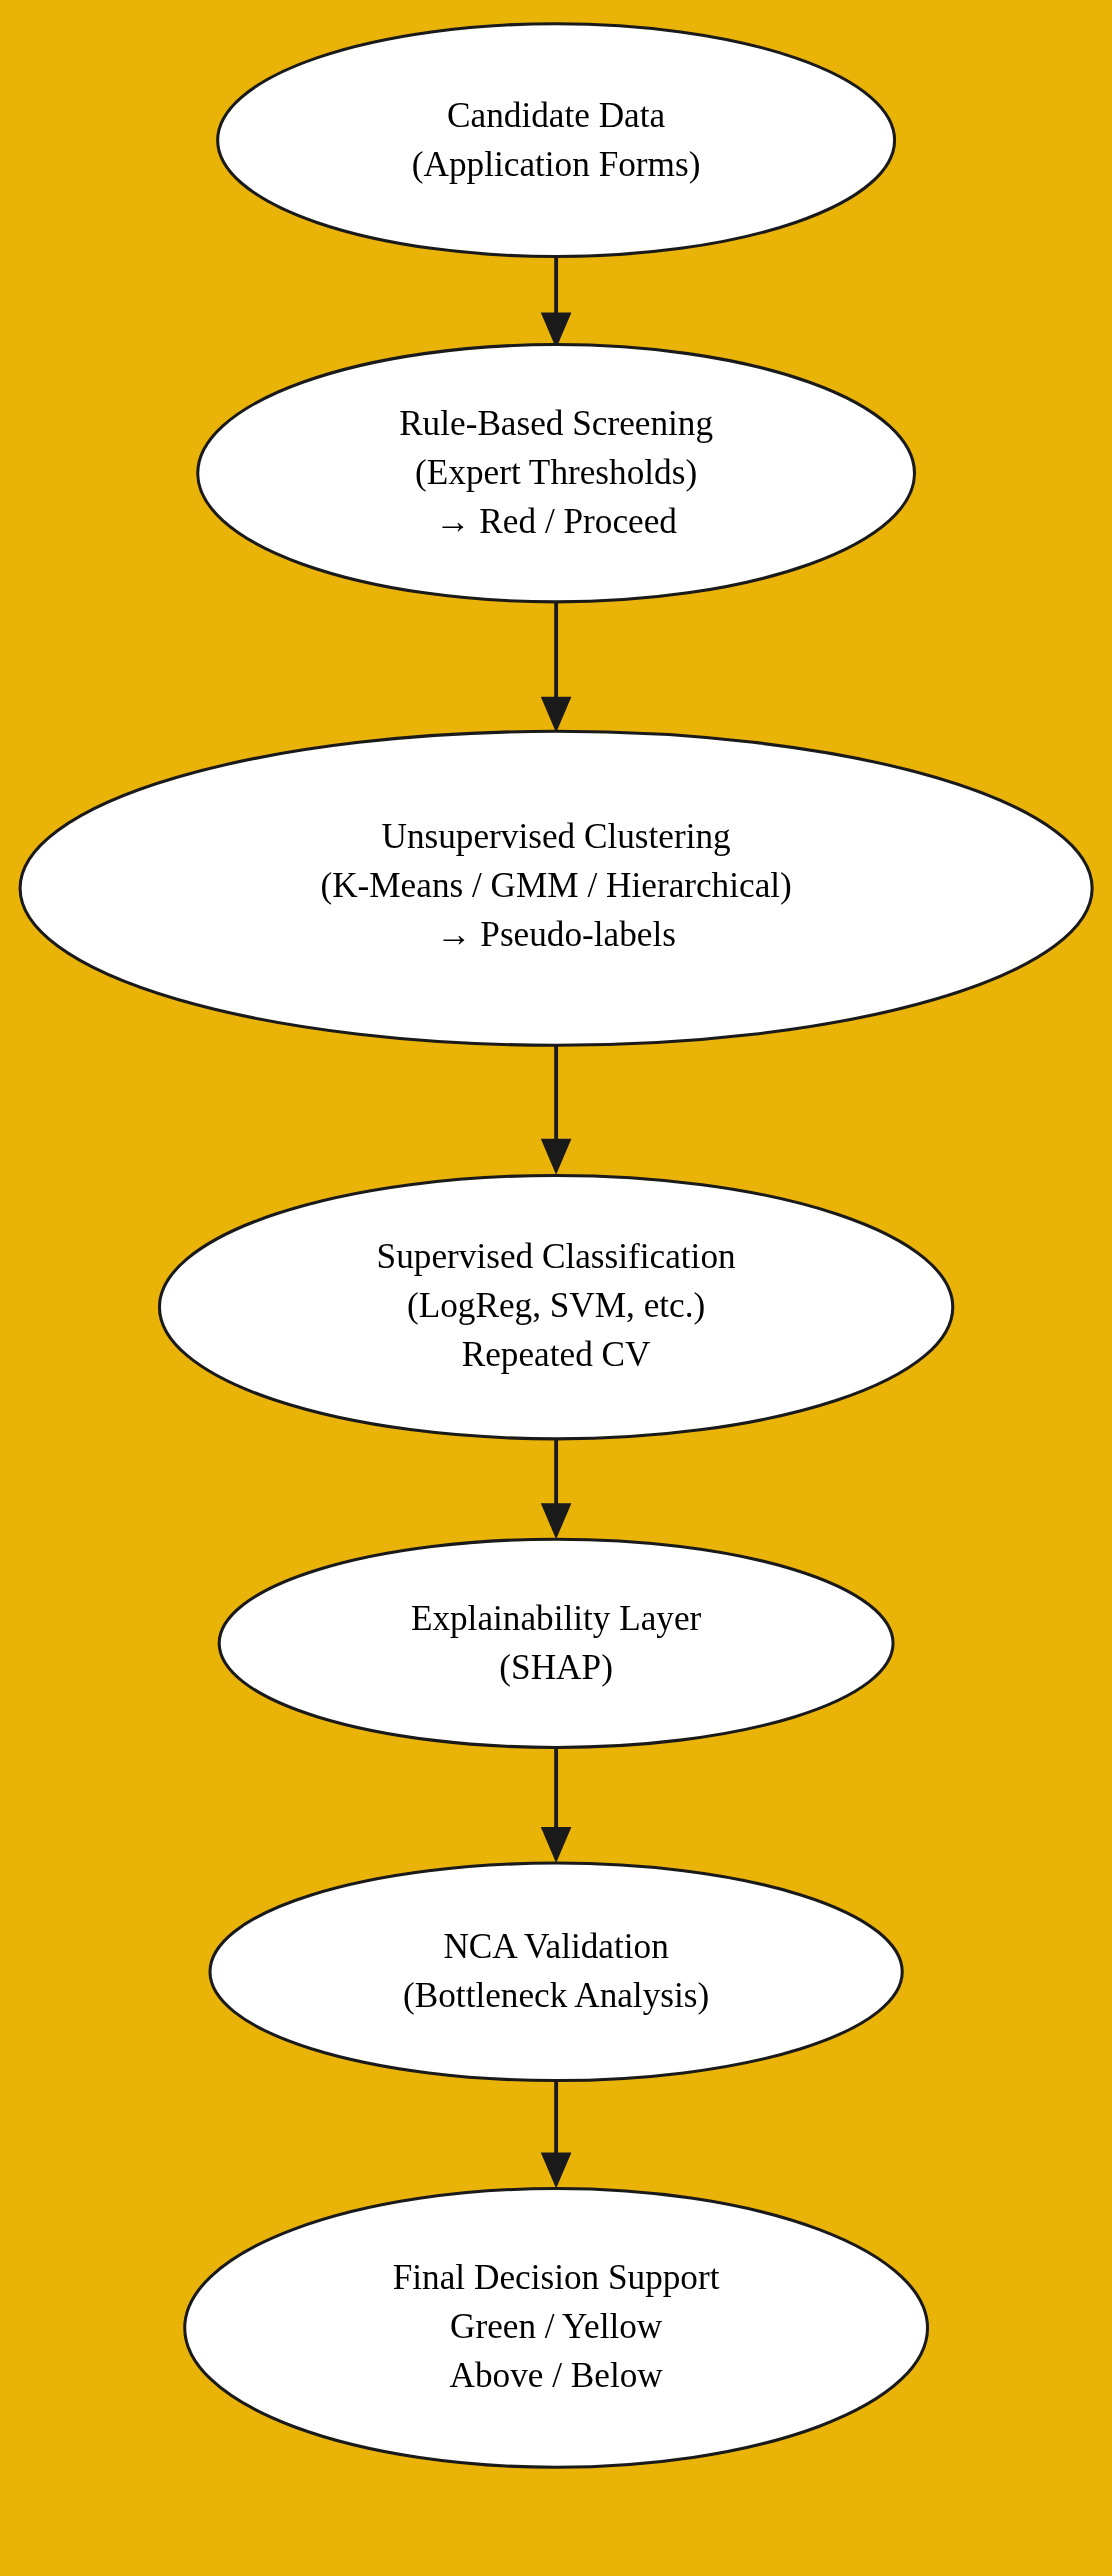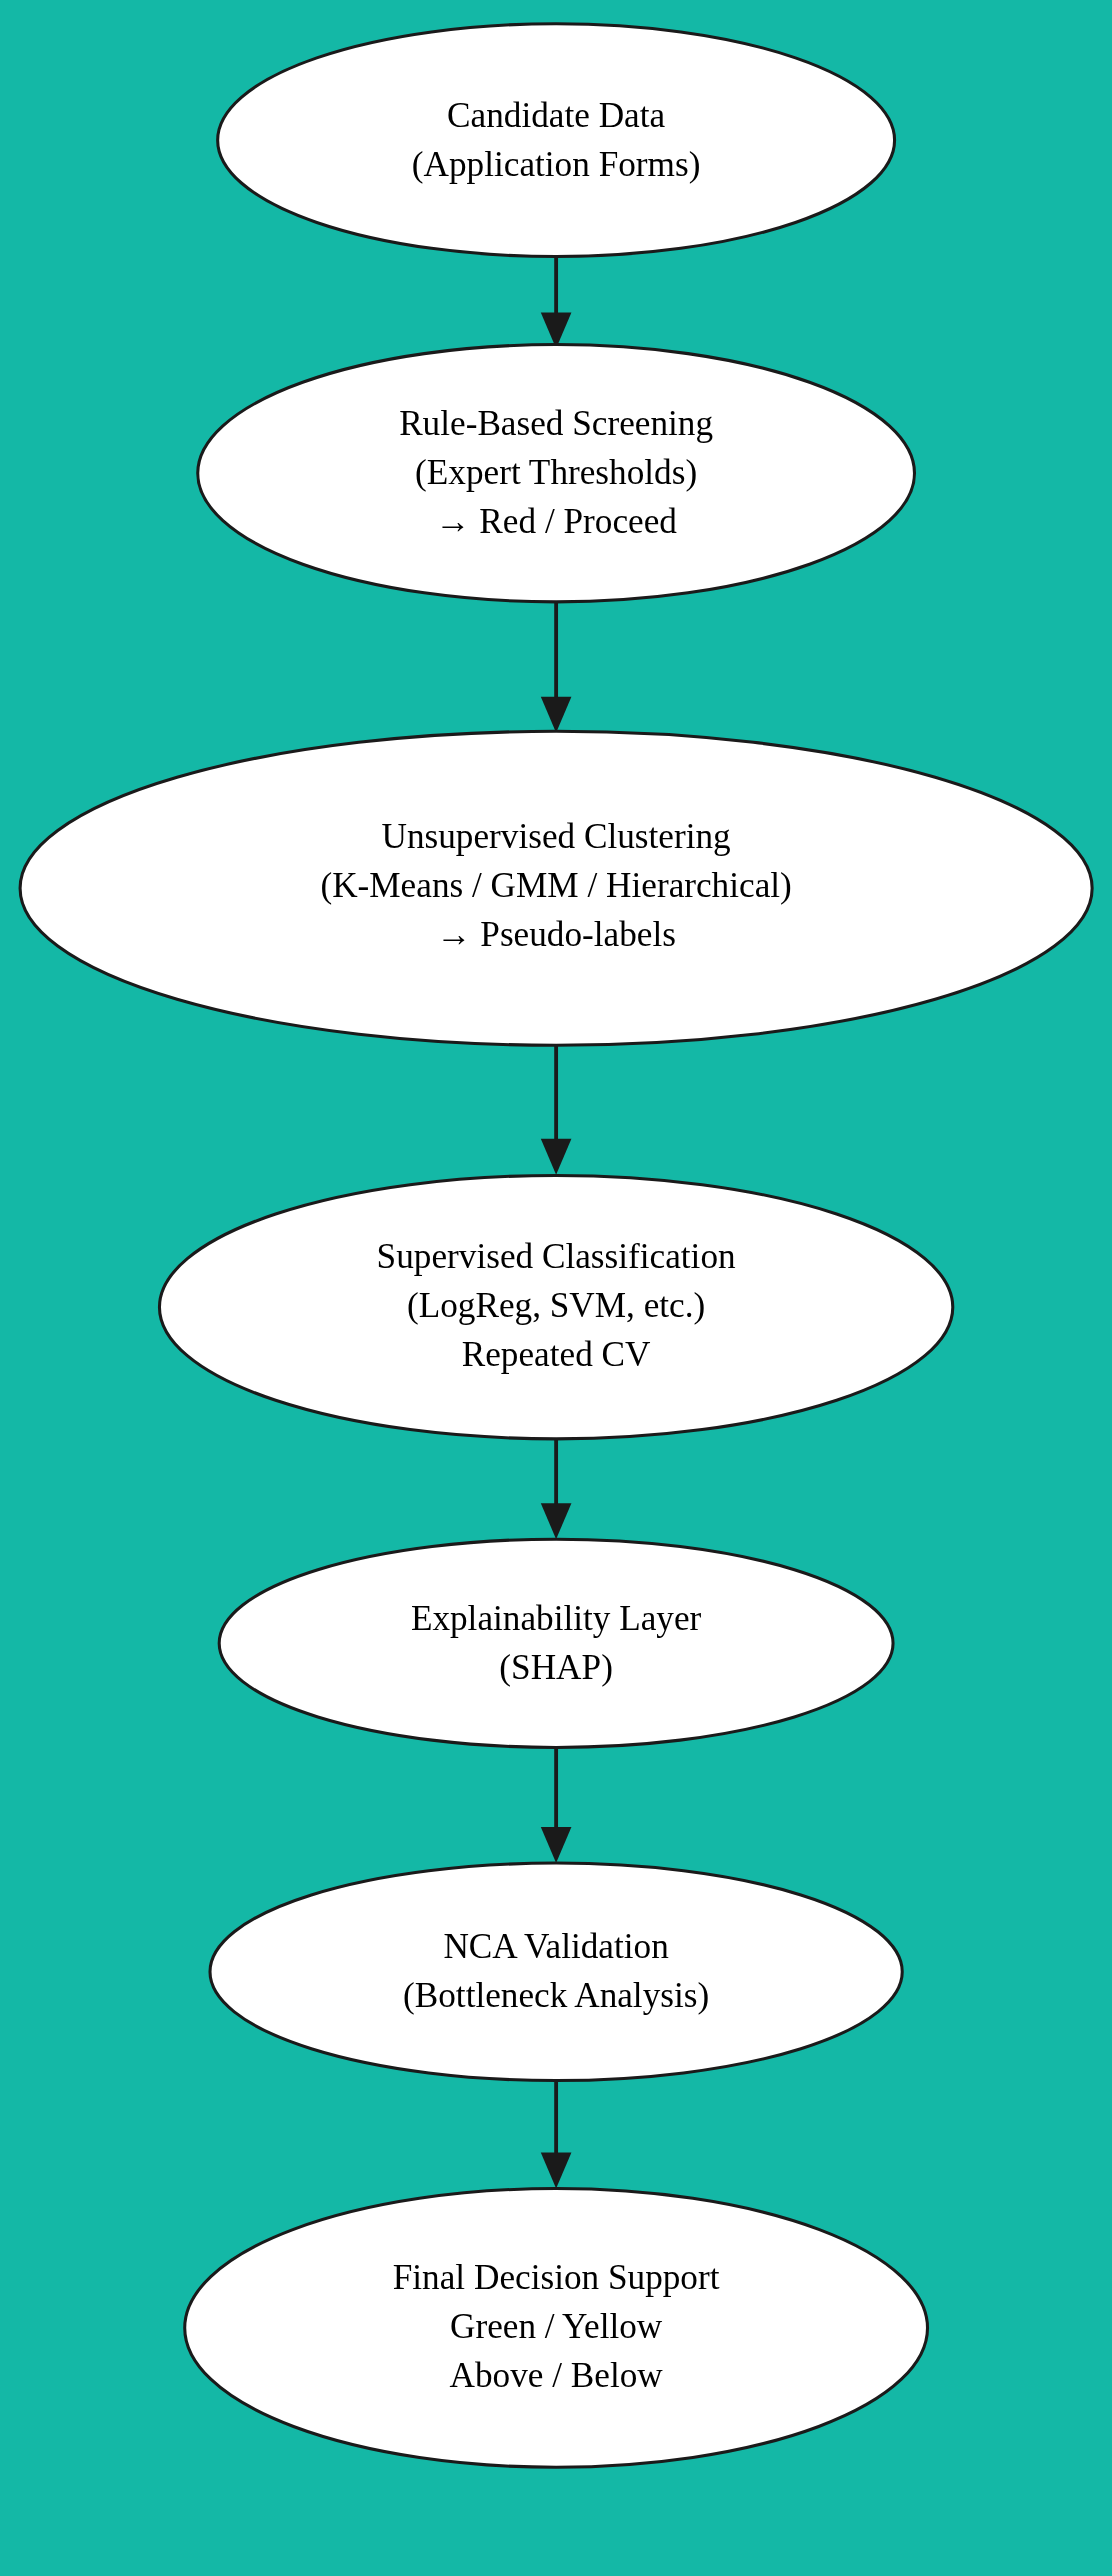--- a/index.html
+++ b/index.html
@@ -10,21 +10,21 @@
   body {
     width: 1113px;
     height: 2576px;
     font-family: "Liberation Serif", "DejaVu Serif", serif;
     overflow: hidden;
   }
   #flowchart-root {
     position: relative;
     width: 1113px;
     height: 2576px;
-    background: #14b8a6;
+    background: #eab308;
   }
   svg#flow-svg {
     display: block;
     width: 1113px;
     height: 2576px;
   }
   .node-ellipse {
     fill: #ffffff;
     stroke: #1a1a1a;
     stroke-width: 4;

